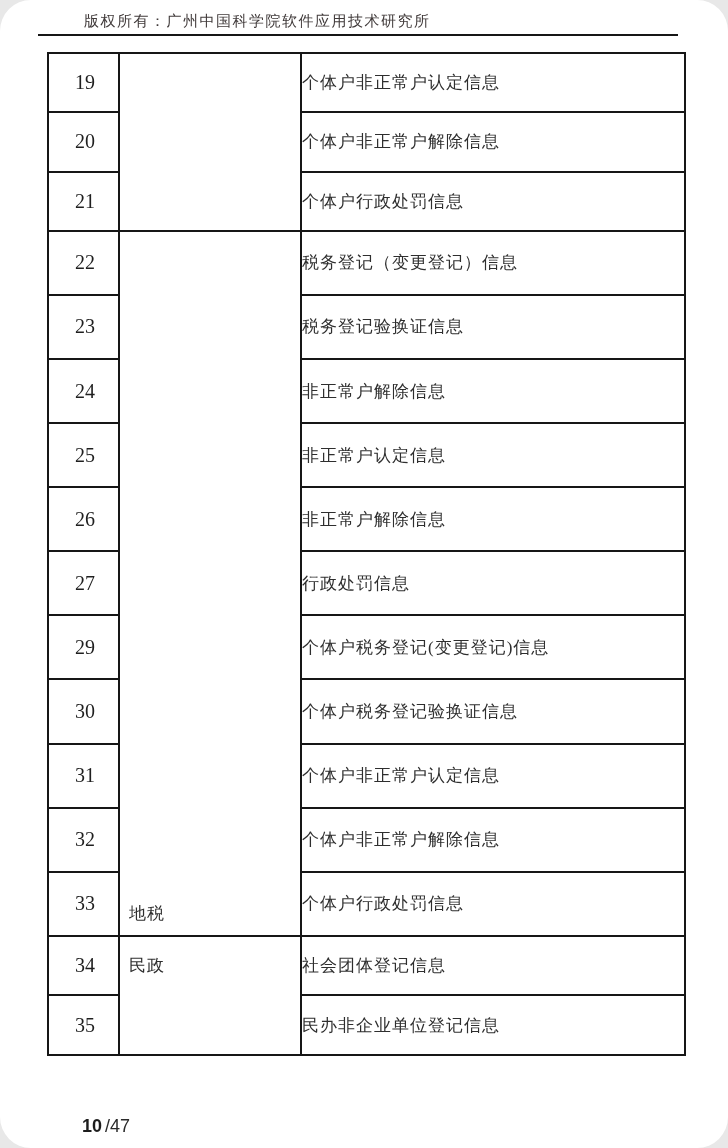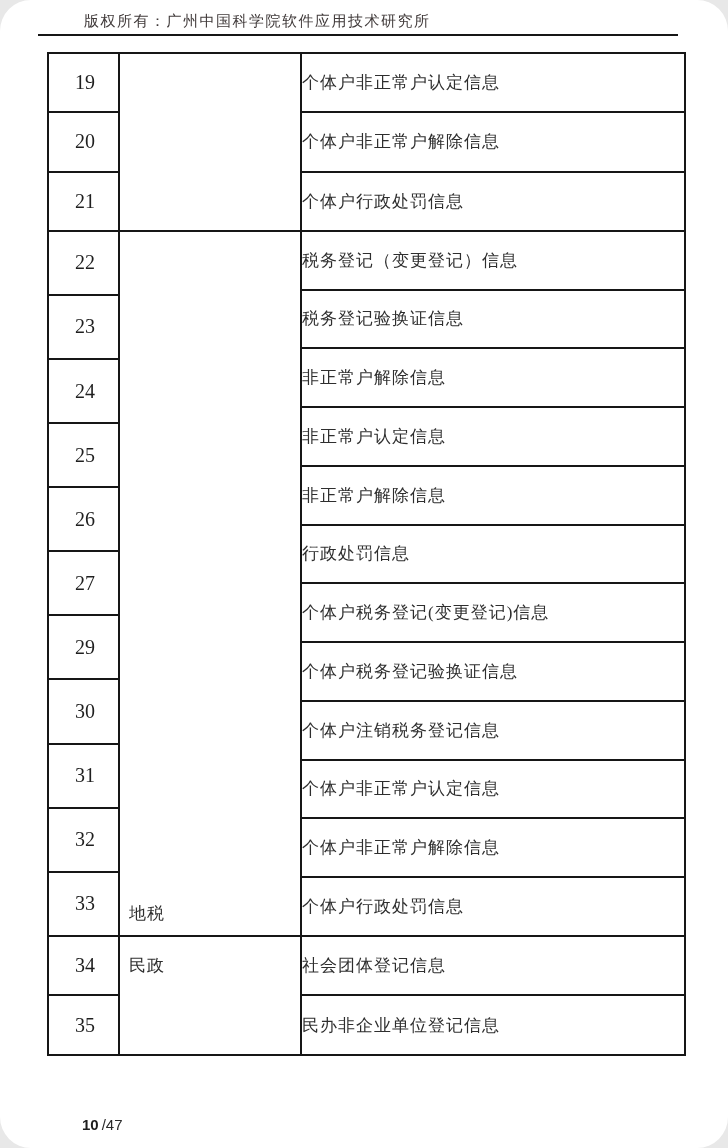--- a/index.html
+++ b/index.html
@@ -64,21 +64,21 @@
   .info-cell{
     flex:1 1 0;display:flex;align-items:center;
     border-bottom:2px solid var(--line);
     font-size:17px;letter-spacing:1px;color:var(--text);
     white-space:nowrap;
   }
   .info-cell:last-child{border-bottom:none;}
   .footer{
     position:absolute;left:82px;top:1116px;
     font-family:"Liberation Sans","DejaVu Sans",sans-serif;
-    font-size:15px;color:#1d1d1d;
+    font-size:18px;color:#1d1d1d;
   }
   .page-cur{font-weight:bold;}
   .page-total{font-weight:normal;margin-left:3px;color:#2a2a2a;}
 </style>
 </head>
 <body>
 
 <div class="page">
 
   <div class="copyright">版权所有：广州中国科学院软件应用技术研究所</div>
@@ -121,21 +121,20 @@
       </div>
       <div class="info-col">
         <div class="info-cell">税务登记（变更登记）信息</div>
         <div class="info-cell">税务登记验换证信息</div>
         <div class="info-cell">非正常户解除信息</div>
         <div class="info-cell">非正常户认定信息</div>
         <div class="info-cell">非正常户解除信息</div>
         <div class="info-cell">行政处罚信息</div>
         <div class="info-cell">个体户税务登记(变更登记)信息</div>
         <div class="info-cell">个体户税务登记验换证信息</div>
-        <div class="info-cell">个体户注销税务登记信息</div>
         <div class="info-cell">个体户非正常户认定信息</div>
         <div class="info-cell">个体户非正常户解除信息</div>
         <div class="info-cell">个体户行政处罚信息</div>
       </div>
     </div>
 
     <div class="group g-c">
       <div class="num-col">
         <div class="num-cell">34</div>
         <div class="num-cell">35</div>

